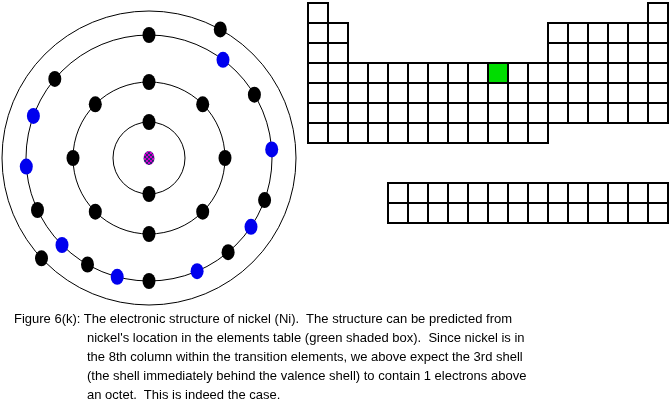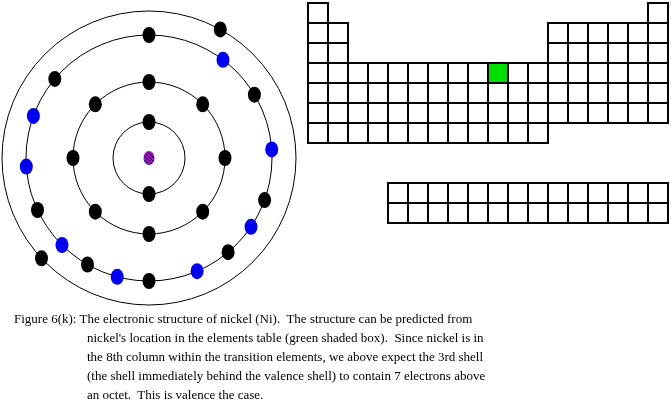--- a/index.html
+++ b/index.html
@@ -3,21 +3,21 @@
 <meta charset="utf-8">
 <style>
   html,body{margin:0;padding:0;background:#fff;}
   #stage{position:relative;width:672px;height:409px;background:#ffffff;overflow:hidden;
          font-family:"Liberation Sans",sans-serif;color:#000;}
   .atom{position:absolute;left:0;top:0;width:306px;height:312px;}
   .ptable{position:absolute;left:308px;top:3px;width:364px;height:224px;}
   .pt-cell{position:absolute;width:22px;height:22px;border:2px solid #000;
            box-sizing:border-box;background:#fff;}
   .caption{position:absolute;left:14px;top:309px;width:620px;
-           font-size:13px;line-height:19px;font-family:Liberation Serif, serif;}
+           font-size:13px;line-height:19px;}
   .cap-line{white-space:pre;}
   .cap-line.indent{margin-left:73px;}
 </style>
 </head>
 <body>
 
 <div id="stage">
   <div class="atom"><svg width="306" height="312">
         <defs>
           <pattern id="nuc" width="4" height="4" patternUnits="userSpaceOnUse">
@@ -171,16 +171,16 @@
       <div class="pt-cell" style="left: 259px; top: 199px; border-color: rgb(0, 0, 0);"></div>
       <div class="pt-cell" style="left: 279px; top: 199px; border-color: rgb(0, 0, 0);"></div>
       <div class="pt-cell" style="left: 299px; top: 199px; border-color: rgb(0, 0, 0);"></div>
       <div class="pt-cell" style="left: 319px; top: 199px; border-color: rgb(0, 0, 0);"></div>
       <div class="pt-cell" style="left: 339px; top: 199px; border-color: rgb(0, 0, 0);"></div>
     </div>
   <div class="caption">
     <div class="cap-line">Figure 6(k): The electronic structure of nickel (Ni).  The structure can be predicted from</div>
     <div class="cap-line indent">nickel's location in the elements table (green shaded box).  Since nickel is in</div>
     <div class="cap-line indent">the 8th column within the transition elements, we above expect the 3rd shell</div>
-    <div class="cap-line indent">(the shell immediately behind the valence shell) to contain 7 electrons above</div>
-    <div class="cap-line indent">an octet.  This is valence the case.</div>
+    <div class="cap-line indent">(the shell immediately behind the valence shell) to contain 1 electrons above</div>
+    <div class="cap-line indent">an octet.  This is indeed the case.</div>
   </div>
 </div>
 
 </body></html>

